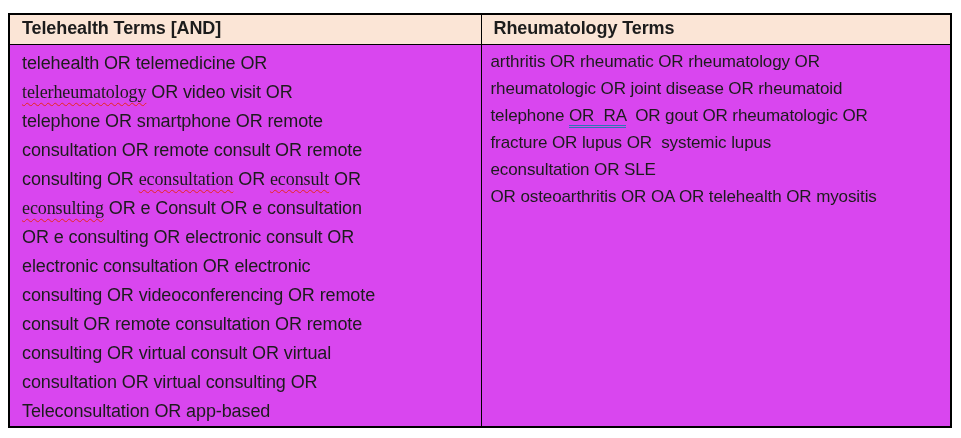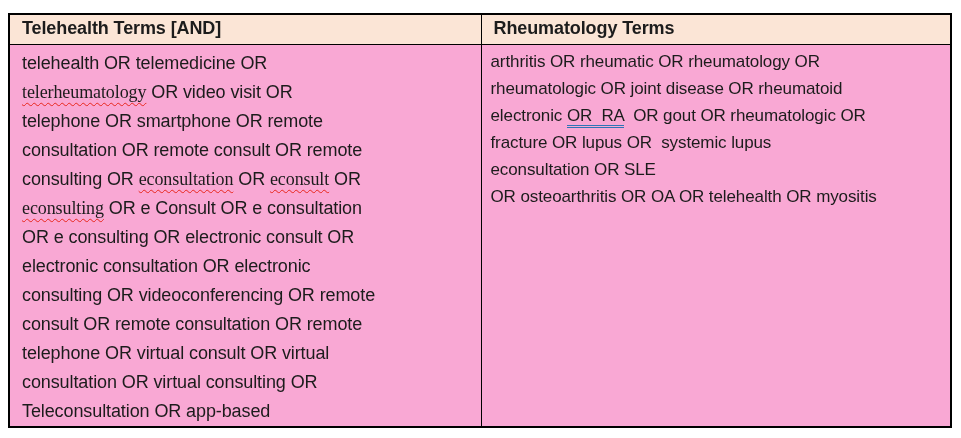--- a/index.html
+++ b/index.html
@@ -33,21 +33,21 @@
     font-size: 18px;
     font-weight: bold;
     text-align: left;
     height: 30px;
     vertical-align: middle;
     padding: 1px 4px 2px 12px;
     letter-spacing: -0.1px;
   }
   col.col-left  { width: 472px; }
   col.col-right { width: 470px; }
-  td.terms-cell { background: #f9a8d4; }
+  td.terms-cell { background: #d946ef; }
   td.cell-left  { padding: 4px 6px 0 12px; }
   td.cell-right { padding: 3px 0 0 9px; }
   .cell-left  .line { font-size: 18px; line-height: 29px; }
   .cell-right .line { font-size: 17px; line-height: 27px; }
   .line {
     white-space: pre-wrap;
     letter-spacing: -0.1px;
   }
   .mark-spell {
     text-decoration: underline;
@@ -83,28 +83,28 @@
             <div class="line"><span>telehealth OR telemedicine OR</span></div>
             <div class="line"><span class="mark-spell">telerheumatology</span><span> OR video visit OR</span></div>
             <div class="line"><span>telephone OR smartphone OR remote</span></div>
             <div class="line"><span>consultation OR remote consult OR remote</span></div>
             <div class="line"><span>consulting OR </span><span class="mark-spell">econsultation</span><span> OR </span><span class="mark-spell">econsult</span><span> OR</span></div>
             <div class="line"><span class="mark-spell">econsulting</span><span> OR e Consult OR e consultation</span></div>
             <div class="line"><span>OR e consulting OR electronic consult OR</span></div>
             <div class="line"><span>electronic consultation OR electronic</span></div>
             <div class="line"><span>consulting OR videoconferencing OR remote</span></div>
             <div class="line"><span>consult OR remote consultation OR remote</span></div>
-            <div class="line"><span>telephone OR virtual consult OR virtual</span></div>
+            <div class="line"><span>consulting OR virtual consult OR virtual</span></div>
             <div class="line"><span>consultation OR virtual consulting OR</span></div>
             <div class="line"><span>Teleconsultation OR app-based</span></div>
           </td>
         <td id="cell-1" class="terms-cell cell-right">
             <div class="line"><span>arthritis OR rheumatic OR rheumatology OR</span></div>
             <div class="line"><span>rheumatologic OR joint disease OR rheumatoid</span></div>
-            <div class="line"><span>electronic </span><span class="mark-grammar">OR  RA</span><span>  OR gout OR rheumatologic OR</span></div>
+            <div class="line"><span>telephone </span><span class="mark-grammar">OR  RA</span><span>  OR gout OR rheumatologic OR</span></div>
             <div class="line"><span>fracture OR lupus OR  systemic lupus</span></div>
             <div class="line"><span>econsultation OR SLE</span></div>
             <div class="line"><span>OR osteoarthritis OR OA OR telehealth OR myositis</span></div>
           </td>
       </tr>
     </tbody>
   </table>
 </div>
 
 </body></html>

